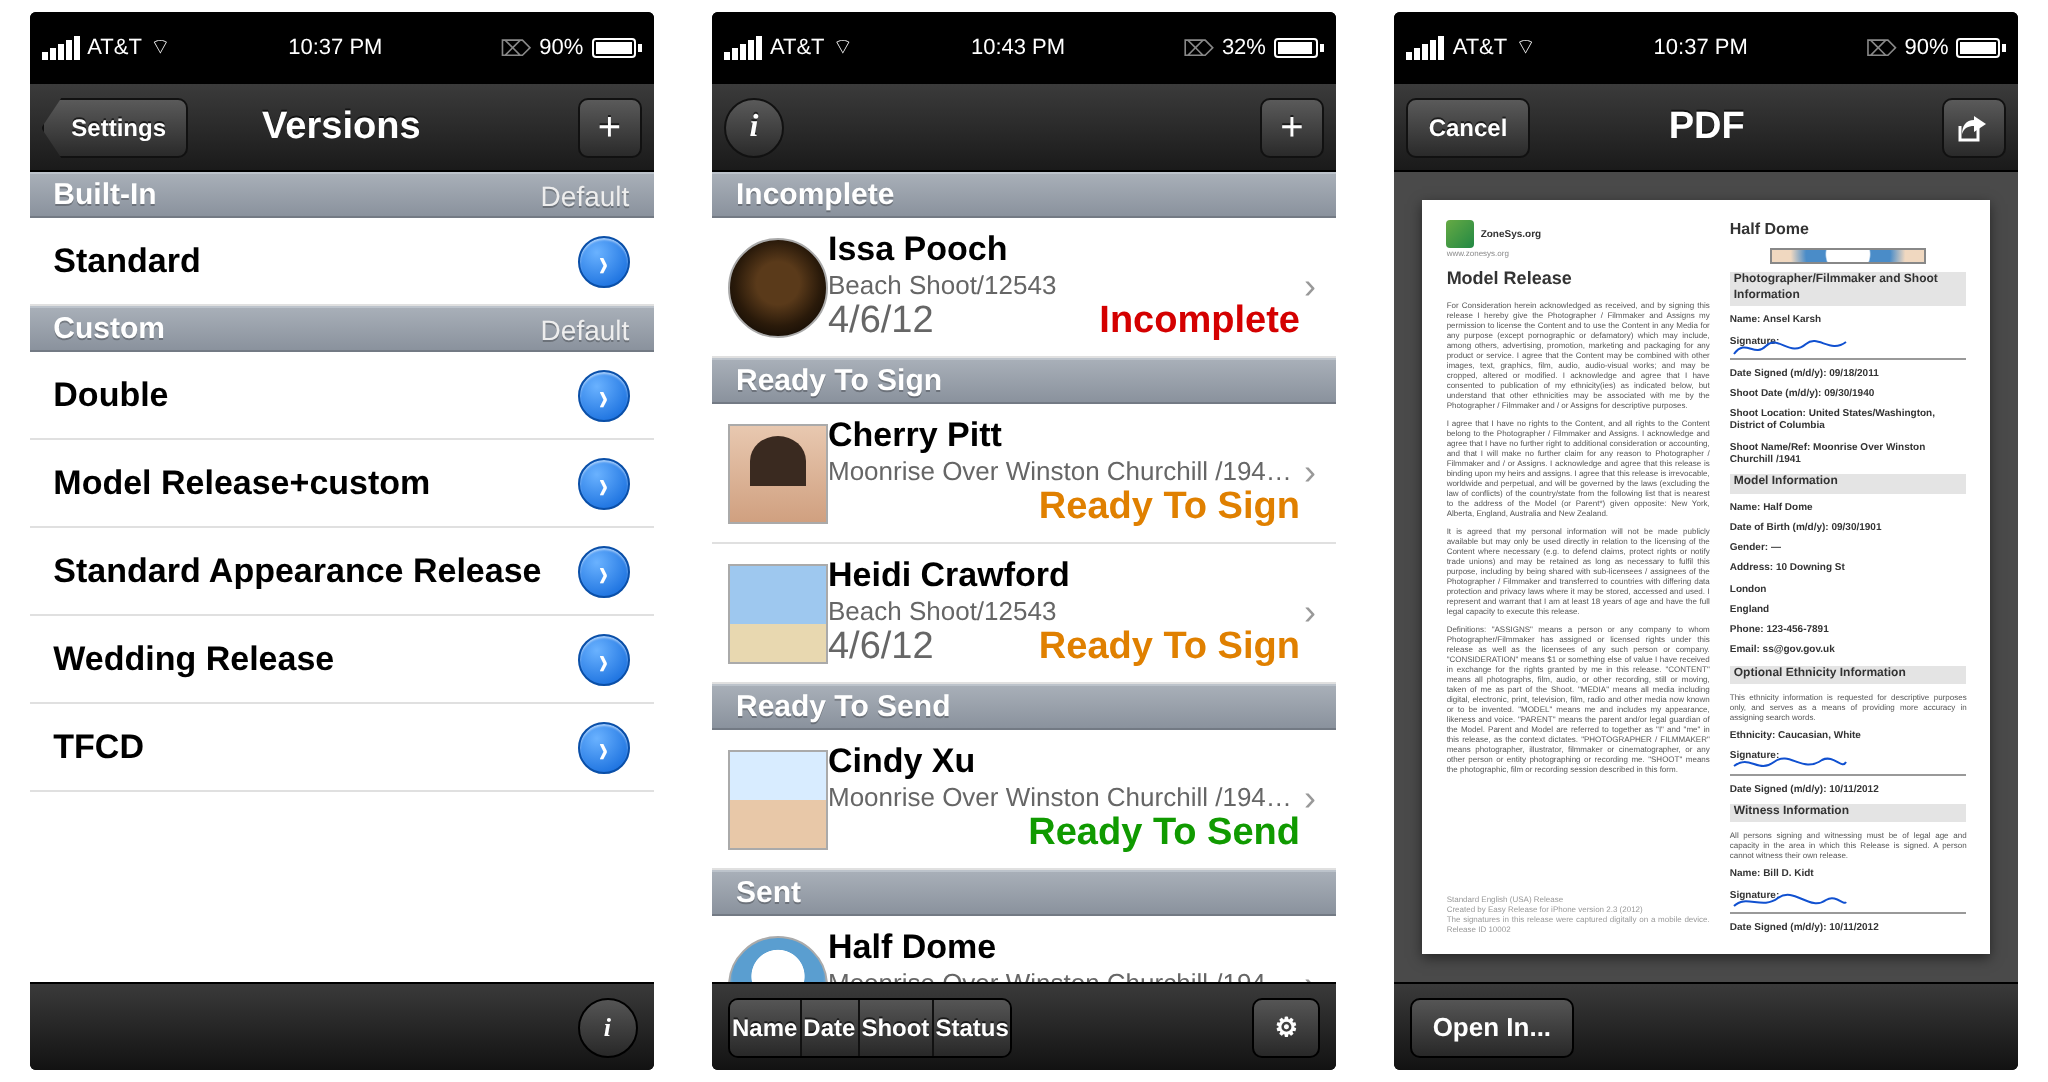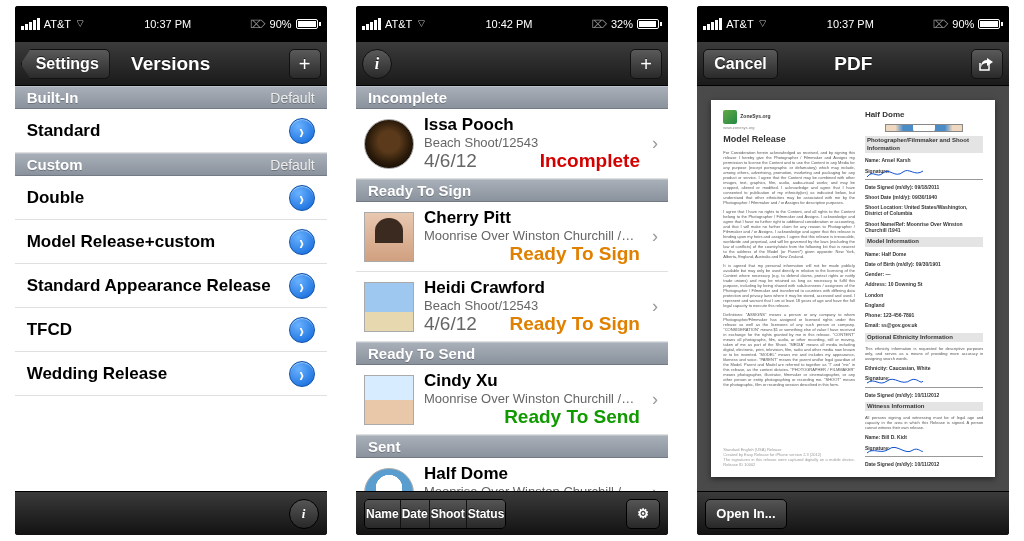--- a/index.html
+++ b/index.html
@@ -76,21 +76,21 @@
   .nav-left { left: 6px; }
   .nav-right { right: 6px; }
   .nav-btn {
     height: 30px;
     min-width: 30px;
     padding: 0 10px;
     background: linear-gradient(#5a5a5a, #2a2a2a);
     border: 1px solid #111;
     border-radius: 5px;
     color: #fff;
-    font-size: 16px;
+    font-size: 12px;
     font-weight: 700;
     display: flex;
     align-items: center;
     justify-content: center;
     text-shadow: 0 -1px 0 rgba(0,0,0,.6);
   }
   .nav-btn.back {
     border-radius: 5px;
     position: relative;
     padding-left: 14px;
@@ -153,21 +153,20 @@
   }
   .row .acc::after { content: "›"; transform: scaleY(1.4); }
 
   
   .rel-row {
     display: flex;
     align-items: center;
     padding: 6px 8px;
     border-bottom: 1px solid #e0e0e0;
     background: #fff;
-    gap: 10px;
   }
   .rel-row .thumb {
     width: 50px; height: 50px;
     background: #ccc;
     flex-shrink: 0;
     border: 1px solid #aaa;
   }
   .rel-row .info { flex: 1; min-width: 0; }
   .rel-row .name { font-size: 17px; font-weight: 700; }
   .rel-row .sub { font-size: 13px; color: #666; white-space: nowrap; overflow: hidden; text-overflow: ellipsis; }
@@ -321,25 +320,25 @@
     </div>
     <div class="row">
       <span>Model Release+custom</span>
       <span class="acc"></span>
     </div>
     <div class="row">
       <span>Standard Appearance Release</span>
       <span class="acc"></span>
     </div>
     <div class="row">
+      <span>Wedding Release</span>
+      <span class="acc"></span>
+    </div>
+    <div class="row">
       <span>TFCD</span>
-      <span class="acc"></span>
-    </div>
-    <div class="row">
-      <span>Wedding Release</span>
       <span class="acc"></span>
     </div>
   </div>
 
   <div class="toolbar right-only">
     <div class="tool-btn round">i</div>
   </div>
 </div>
 
 <div class="phone">
@@ -348,21 +347,21 @@
       <span class="sig-bars">
           <span></span>
           <span></span>
           <span></span>
           <span></span>
           <span></span>
         </span>
       <span>AT&amp;T</span>
       <span class="wifi-icon">⌔</span>
     </div>
-    <div>10:42 PM</div>
+    <div>10:43 PM</div>
     <div class="status-right">
       <span class="bt-icon">⌦</span>
       <span>32%</span>
       <span class="batt">
           <span class="batt-box">
             <span class="batt-fill" style="width:87%"></span>
           </span>
           <span class="batt-tip"></span>
         </span>
     </div>

